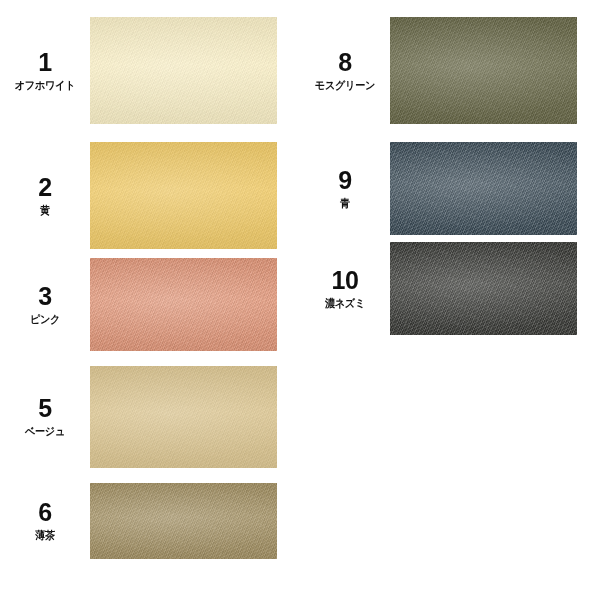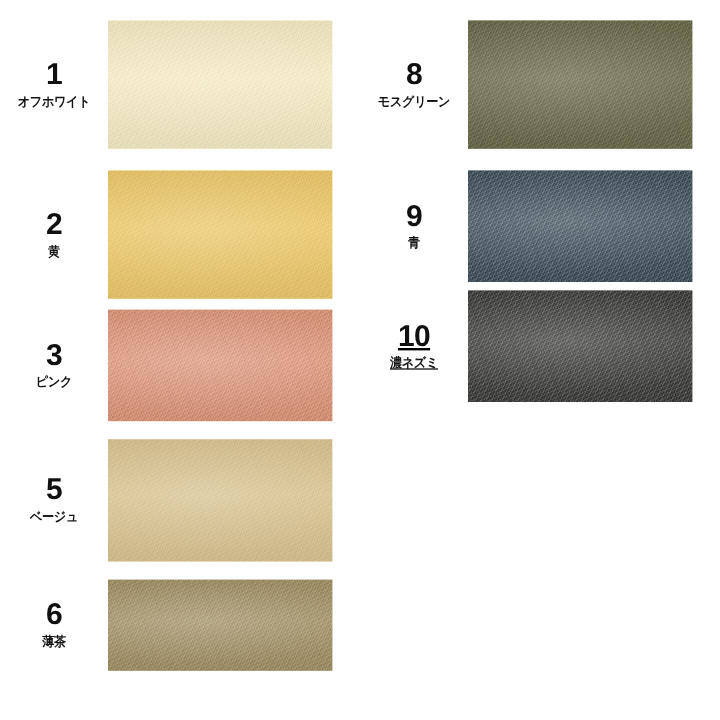--- a/index.html
+++ b/index.html
@@ -204,21 +204,21 @@
       <div class="label-block">
         <span class="swatch-number">9</span>
         <span class="swatch-name">青</span>
       </div>
       <div class="swatch-chip dark" style="height:93px;background-color:#3e505c;">
         <div class="grain"></div>
         <div class="sheen"></div>
       </div>
     </div>
 
-    <div class="swatch-row" style="top:255px;height:67px;text-decoration:underline;">
+    <div class="swatch-row" style="top:255px;height:67px;">
       <div class="label-block">
         <span class="swatch-number">10</span>
         <span class="swatch-name">濃ネズミ</span>
       </div>
       <div class="swatch-chip dark" style="height:93px;background-color:#3b3c38;">
         <div class="grain"></div>
         <div class="sheen"></div>
       </div>
     </div>
 

